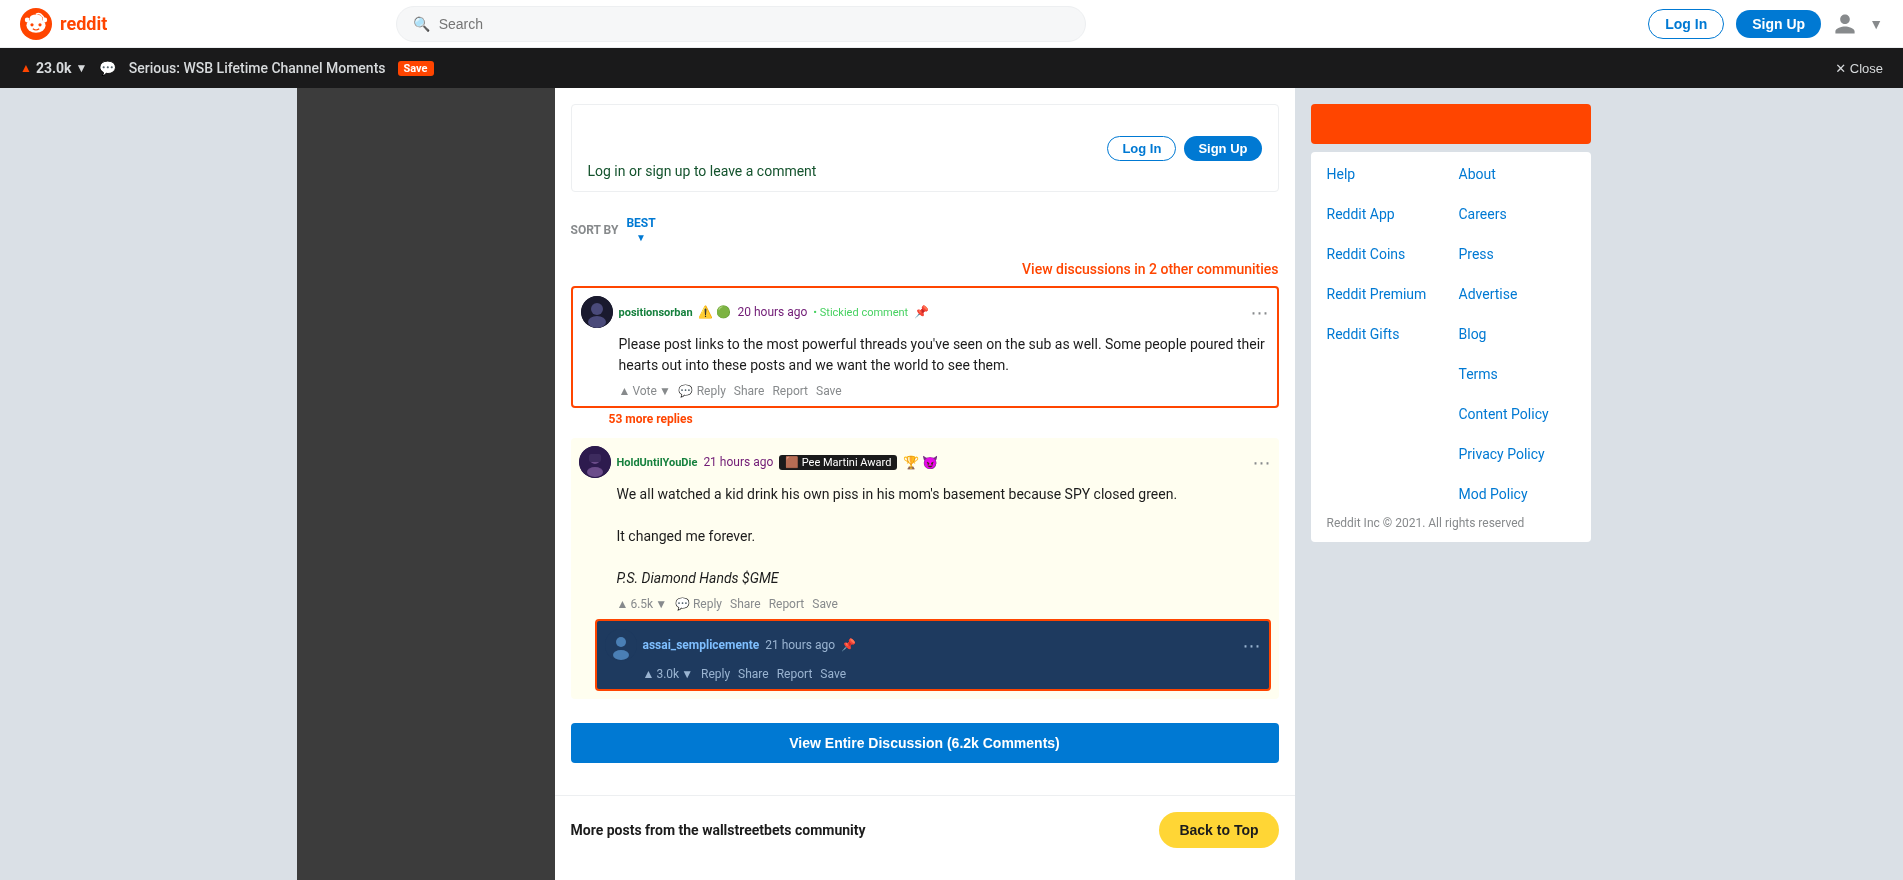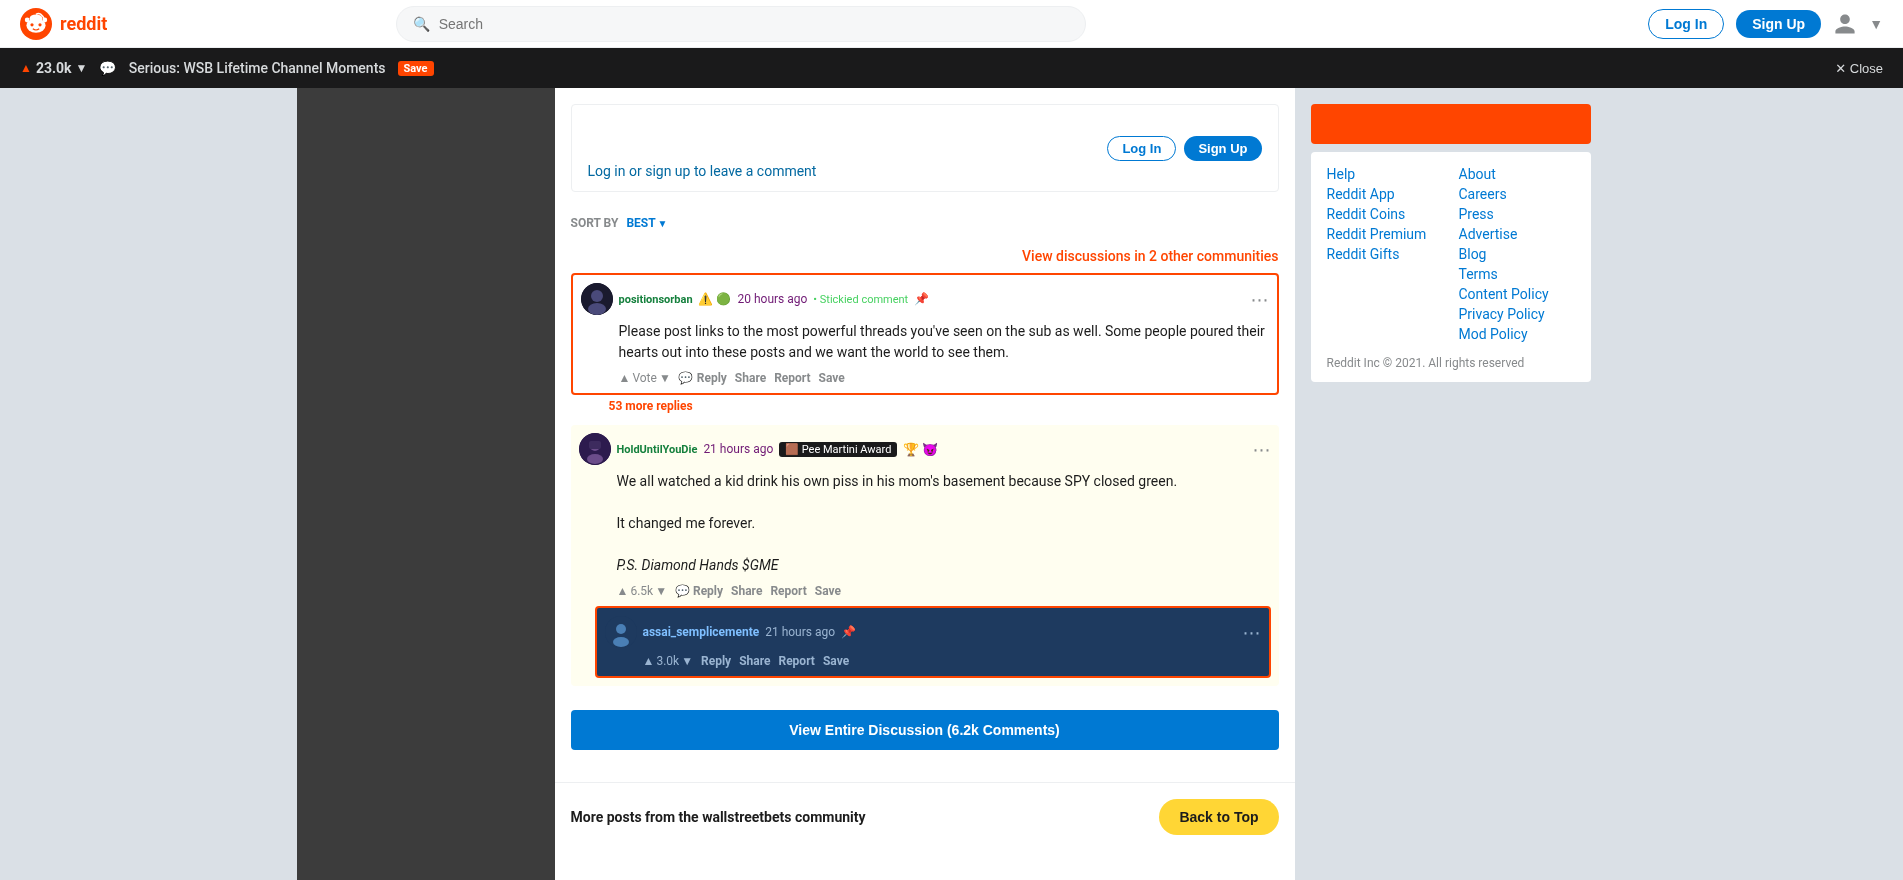--- a/index.html
+++ b/index.html
@@ -57,21 +57,21 @@
     
     .comment-login-box {
       border: 1px solid #edeff1; border-radius: 4px; padding: 12px 16px;
       margin: 16px; display: flex; align-items: center; justify-content: space-between;
       color: #878a8c; font-size: 14px;
     }
     .comment-login-actions { display: flex; gap: 8px; }
 
     
     .sort-bar { padding: 8px 16px; display: flex; align-items: center; gap: 8px; font-size: 12px; color: #878a8c; text-transform: uppercase; font-weight: 700; }
-    .sort-best { color: #0079d3; font-weight: 700; display: flex; align-items: center; gap: 2px; }
+    .sort-best { color: #0079d3; font-weight: 700; display: flex; align-items: center; gap: 2px; flex-direction: column; }
 
     
     .other-communities { padding: 8px 16px; text-align: right; }
     .other-communities a { color: #ff4500; font-size: 14px; font-weight: 500; text-decoration: none; }
 
     
     .comments-section { padding: 0 16px; }
 
     .comment-wrapper { margin-bottom: 8px; }
     .comment-stickied { border: 2px solid #ff4500; border-radius: 4px; background: #fff; padding: 8px; }
@@ -85,21 +85,21 @@
     .comment-author-nested { font-size: 12px; font-weight: 700; color: #7fbfff; }
     .comment-time { font-size: 12px; color: #701a75; }
     .stickied-badge { font-size: 11px; color: #46d160; }
 
     .comment-body { font-size: 14px; color: #1c1c1c; line-height: 1.5; margin-bottom: 8px; padding-left: 38px; }
     .comment-body-nested { font-size: 14px; color: #d7dadc; line-height: 1.5; margin-bottom: 8px; padding-left: 38px; }
     .comment-body-italic { font-style: italic; }
 
     .comment-actions { display: flex; align-items: center; gap: 8px; padding-left: 38px; }
     .action-vote { display: flex; align-items: center; gap: 2px; font-size: 12px; color: #878a8c; cursor: pointer; }
-    .action-btn { font-size: 12px; color: #878a8c; cursor: pointer; font-weight: 700; }
+    .action-btn { font-size: 12px; color: #878a8c; cursor: pointer; font-weight: 400; }
 
     .more-replies { padding: 4px 0 4px 38px; font-size: 12px; color: #ff4500; font-weight: 700; cursor: pointer; }
 
     
     .view-discussion-btn {
       margin: 16px;
       background: #0079d3; color: #fff; border: none;
       width: calc(100% - 32px); padding: 12px;
       border-radius: 4px; font-size: 14px; font-weight: 700; cursor: pointer; text-align: center;
     }
@@ -107,21 +107,21 @@
     
     .more-posts-section {
       margin-top: 16px; padding: 16px;
       background: #fff; border-top: 1px solid #edeff1;
       display: flex; align-items: center; justify-content: space-between;
     }
     .more-posts-text { font-size: 14px; color: #1c1c1c; font-weight: 700; }
 
     
     .sidebar-links { background: #fff; border-radius: 4px; padding: 12px 16px; margin-top: 8px; }
-    .sidebar-links-grid { display: grid; grid-template-columns: 1fr 1fr; gap: 0 16px; }
+    .sidebar-links-grid { display: grid; grid-template-columns: 1fr 1fr; gap: 20px 16px; }
     .sidebar-link { font-size: 14px; color: #0079d3; cursor: pointer; padding: 2px 0; }
     .sidebar-copyright { font-size: 12px; color: #878a8c; margin-top: 12px; }
 
     
     .back-to-top-btn {
       background: #ffd635; color: #1c1c1c; border: none;
       padding: 10px 20px; border-radius: 20px;
       font-size: 14px; font-weight: 700; cursor: pointer;
     }
 
@@ -181,21 +181,21 @@
 </div>
 
 <div class="page-wrapper">
 
   <div class="left-sidebar"></div>
 
   <div class="main-content">
 
     
     <div class="comment-login-box">
-      <span style="color:#0369a1;font-size:14px;margin-top:46px;">Log in or sign up to leave a comment</span>
+      <span style="color:#14532d;font-size:14px;margin-top:46px;">Log in or sign up to leave a comment</span>
       <div class="comment-login-actions">
         <button class="btn-outline" style="font-size:13px;padding:4px 14px;">Log In</button>
         <button class="btn-solid" style="font-size:13px;padding:4px 14px;">Sign Up</button>
       </div>
     </div>
 
     
     <div class="sort-bar">
       <span>SORT BY</span>
       <span class="sort-best">

